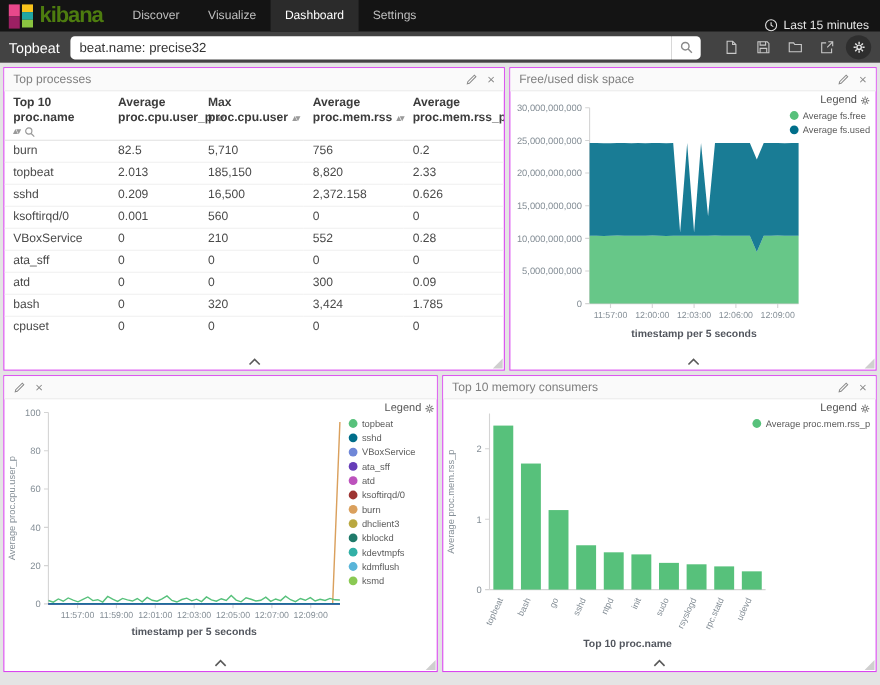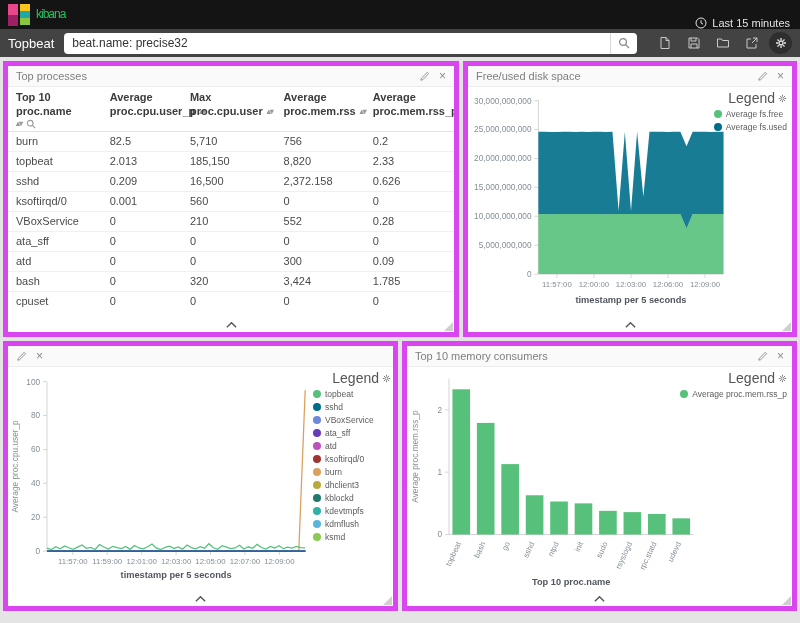--- a/index.html
+++ b/index.html
@@ -5,40 +5,40 @@
   *{box-sizing:border-box;margin:0;padding:0}
   html,body{width:800px;height:623px;overflow:hidden}
   body{font-family:"Liberation Sans",sans-serif;background:#e4e4e4;-webkit-font-smoothing:antialiased}
 
   
   .app-header{height:29px;background:#141414;display:flex;align-items:stretch}
   .logo{display:flex;align-items:center;gap:6px;padding:0 14px 0 8px;cursor:pointer}
   .logo-mark{display:flex;gap:2px;width:22px;height:22px}
   .lcol{flex:1;display:flex;flex-direction:column}
   .lcol i{display:block;flex:1}
-  .logo-text{color:#22c55e;font-size:12px;font-weight:normal;letter-spacing:-1px;line-height:29px}
+  .logo-text{color:#4d7c0f;font-size:20px;font-weight:bold;letter-spacing:-1px;line-height:29px}
   .nav{display:flex}
   .nav-item{padding:0 13px;line-height:29px;font-size:11px;color:#bfbfbf;cursor:pointer;text-decoration:none}
   .nav-item.active{background:#2b2b2b;color:#fff}
   .header-right{margin-left:auto;display:flex;align-items:flex-end;gap:5px;padding-right:10px;font-size:11px;color:#e3e3e3;cursor:pointer}
 
   
   .toolbar{height:28px;background:#434343;display:flex;align-items:center;padding:0 8px;gap:10px}
   .toolbar-title{color:#fff;font-size:13px;white-space:nowrap}
   .searchbox{flex:1;display:flex;height:21px;margin-right:6px}
   .searchbox input{flex:1;border:none;outline:none;border-radius:4px 0 0 4px;padding:0 8px;font-size:12px;font-family:inherit;color:#333;background:#fff}
   .search-btn{width:27px;background:#fff;border:none;border-left:1px solid #d8d8d8;border-radius:0 4px 4px 0;display:flex;align-items:center;justify-content:center;cursor:pointer;color:#8a8a8a}
   .tool-icons{display:flex;align-items:center;gap:6px}
   .tool-icon{width:23px;height:22px;display:flex;align-items:center;justify-content:center;cursor:pointer;background:none;border:none;color:#c9c9c9}
   .tool-icon.emph{background:#2e2e2e;border-radius:50%;color:#e6e6e6}
 
   
   .dash{padding:4px 3px;display:flex;flex-direction:column;gap:4px}
   .dash-row{display:flex;gap:4px}
-  .panel{background:#fff;border:5px solid #d946ef;display:flex;flex-direction:column;position:relative}
+  .panel{background:#fff;border:1px solid #d946ef;display:flex;flex-direction:column;position:relative}
   .p-topproc{width:456px;height:276px}
   .p-disk{width:334px;height:276px}
   .p-cpu{width:395px;height:270px}
   .p-mem{width:395px;height:270px}
   .panel-header{height:21px;flex:none;display:flex;align-items:center;padding:0 8px;font-size:11px;color:#7f7f7f;background:#fafafa;border-bottom:1px solid #ededed}
   .panel-title{flex:1;white-space:nowrap;overflow:hidden}
   .panel-actions{display:flex;align-items:center;gap:9px;color:#8a8a8a}
   .panel-action{cursor:pointer;font-size:12px;line-height:1;display:flex;align-items:center}
   .panel-body{flex:1;position:relative;overflow:hidden}
   .panel-footer{height:15px;flex:none;display:flex;align-items:center;justify-content:center;color:#5a5a5a}
@@ -52,21 +52,21 @@
   .proc tbody tr:first-child td{border-top:none}
   .th-l2{display:flex;align-items:center;gap:4px}
   .sort{font-size:8px;color:#9a9a9a;letter-spacing:-1px}
   .th-search{color:#9a9a9a}
 
   
   .chart-svg{display:block}
   svg text{font-family:"Liberation Sans",sans-serif}
   .legend{position:absolute;top:3px;right:5px;font-size:8.5px;color:#5c5c5c;z-index:2}
   .legend-head{display:flex;justify-content:flex-end;align-items:center;gap:3px;color:#555;cursor:pointer}
-  .legend-head .lg-label{font-size:14px}
+  .legend-head .lg-label{font-size:10px}
   .legend-item{display:flex;align-items:center;gap:4px;margin-top:3px;white-space:nowrap;cursor:pointer}
   .legend-dot{width:8px;height:8px;border-radius:50%;flex:none}
   .cpu-body{display:flex}
   .cpu-legend{position:static;width:80px;flex:none;padding:3px 2px 0 0;font-size:8.5px;color:#5c5c5c}
   .gear{color:#777}
 </style>
 </head>
 <body>
 
 <svg width="0" height="0" style="position:absolute">
@@ -117,20 +117,26 @@
           <i style="background: rgb(156, 32, 99);"></i>
         </span>
       <span class="lcol">
           <i style="background: rgb(249, 196, 28);"></i>
           <i style="background: rgb(34, 167, 163);"></i>
           <i style="background: rgb(138, 196, 64);"></i>
         </span>
     </span>
     <span class="logo-text">kibana</span>
   </div>
+  <nav class="nav">
+    <a class="nav-item">Discover</a>
+    <a class="nav-item">Visualize</a>
+    <a class="nav-item active">Dashboard</a>
+    <a class="nav-item">Settings</a>
+  </nav>
   <div class="header-right">
     <svg width="12" height="12">
         <use href="#i-clock"></use>
       </svg>
     <span>Last 15 minutes</span>
   </div>
 </header>
 
 <div class="toolbar">
   <span class="toolbar-title">Topbeat</span>

